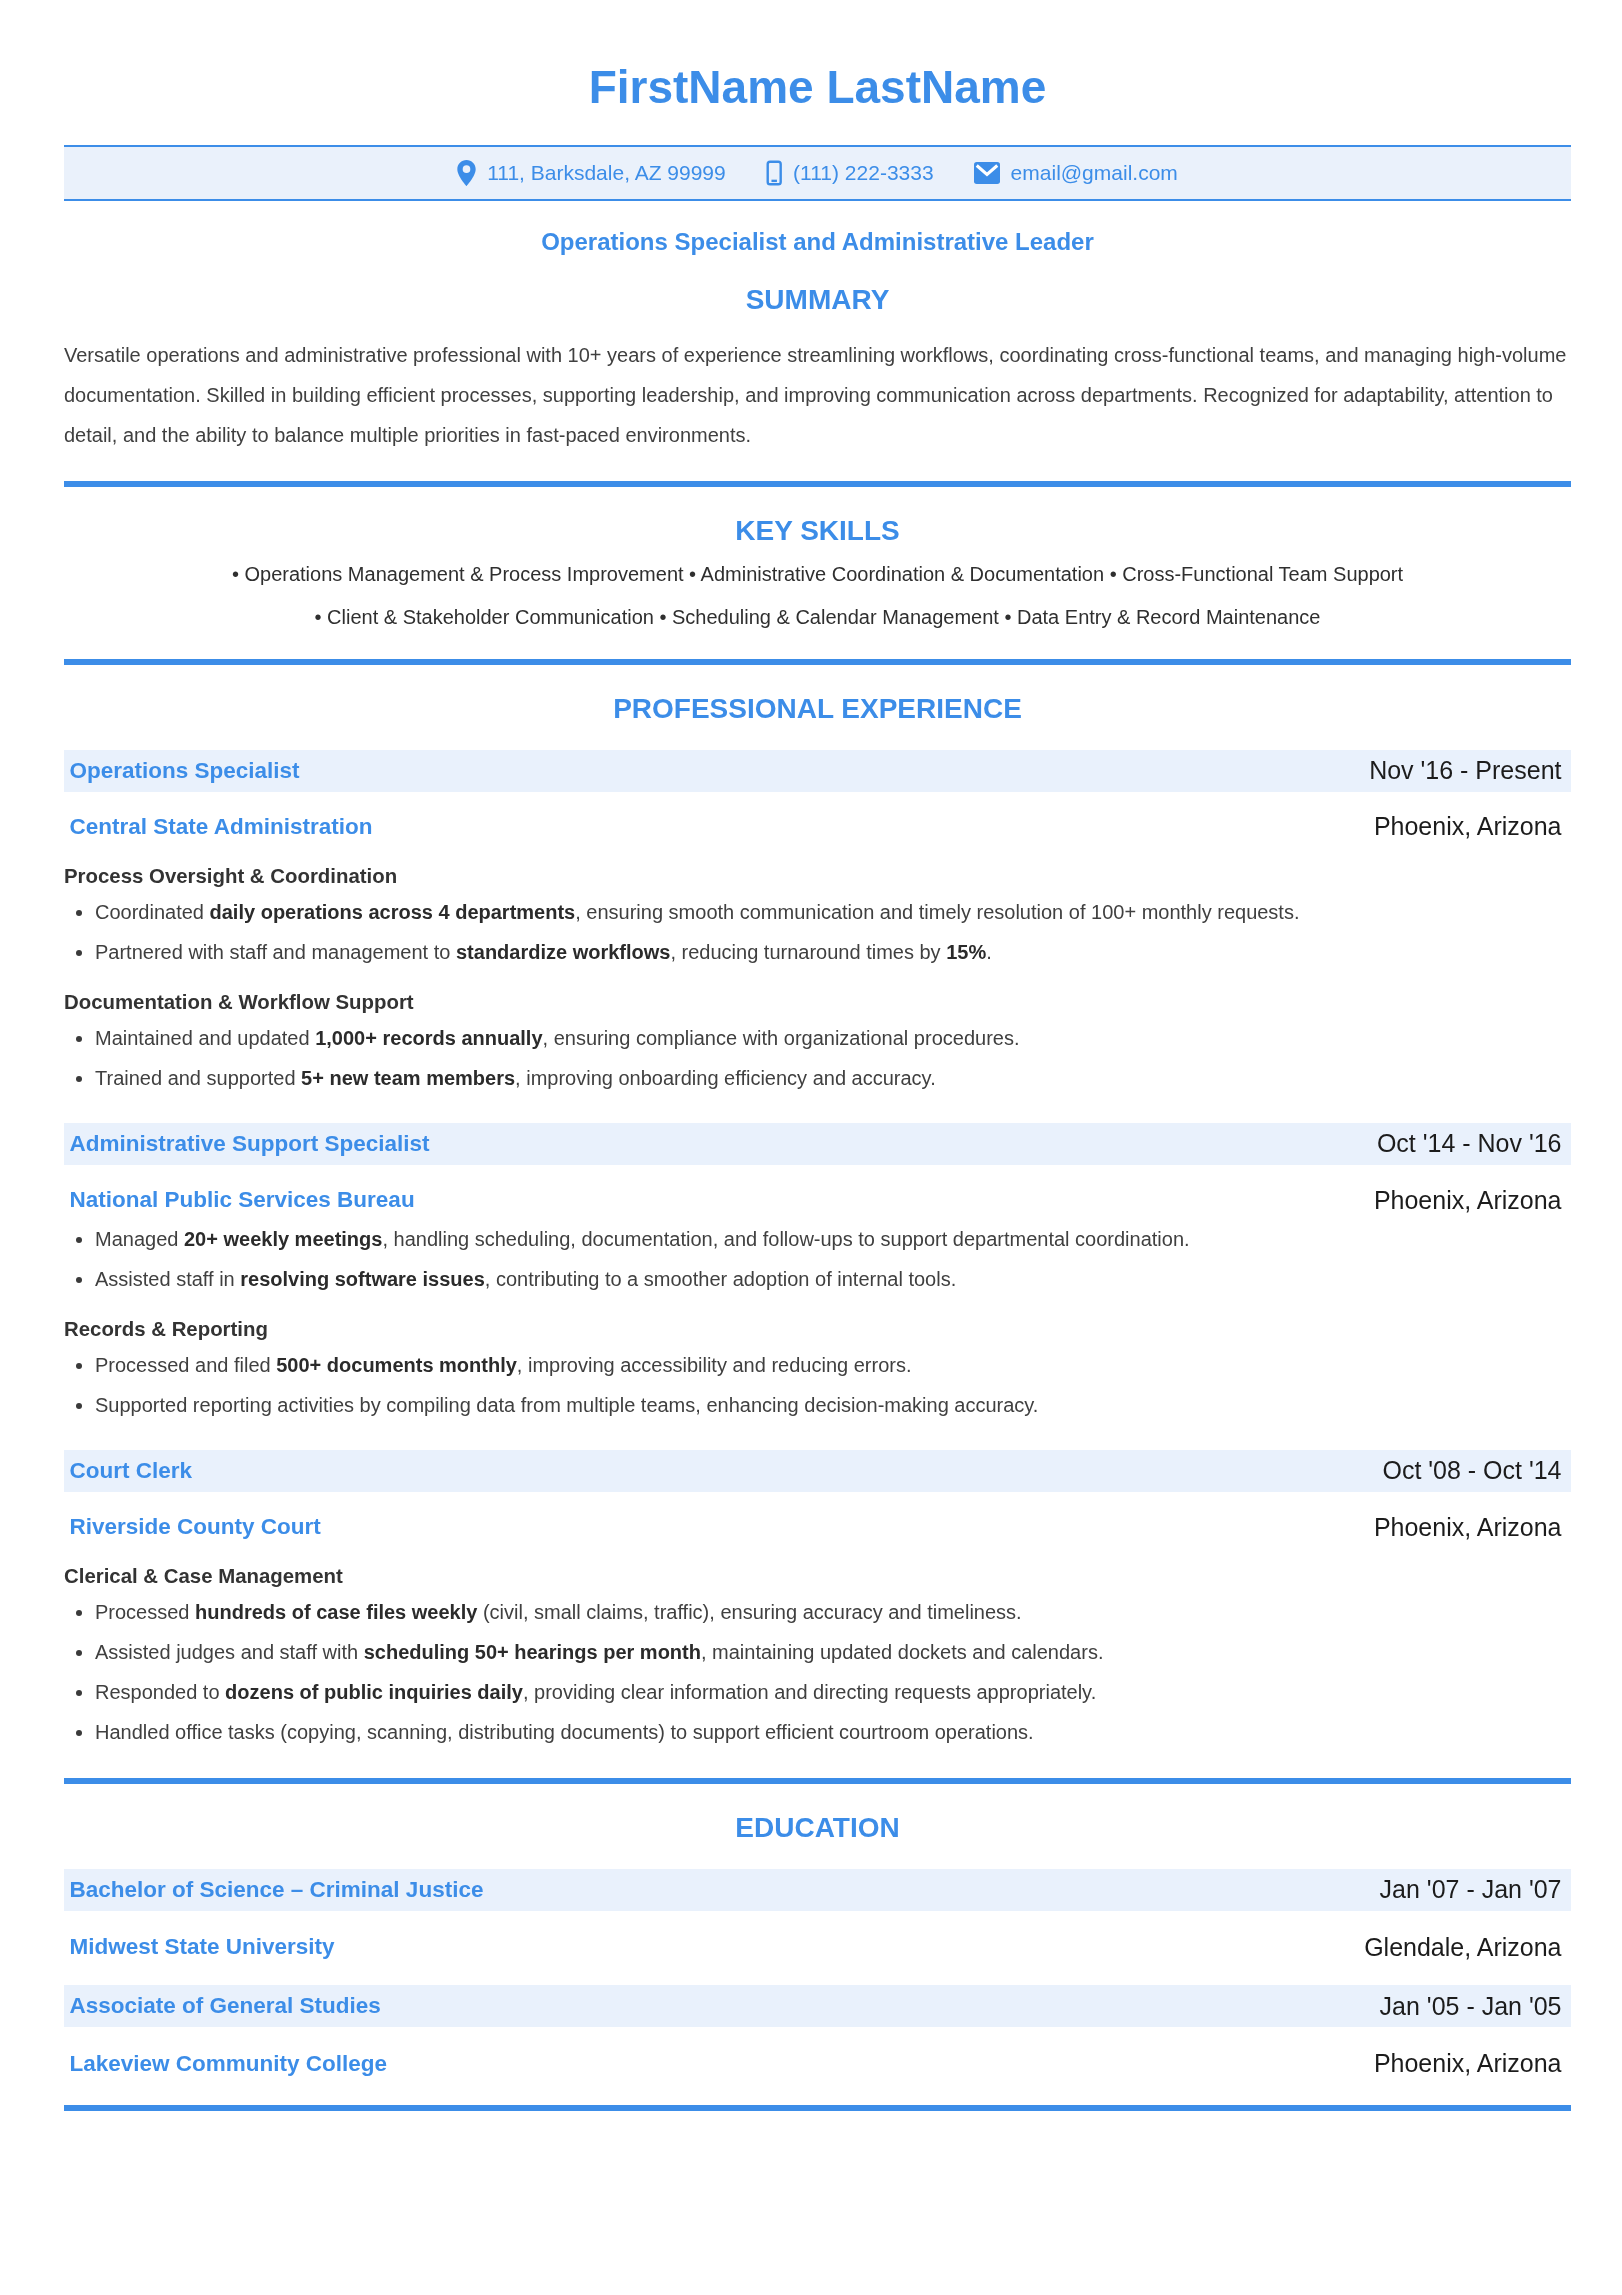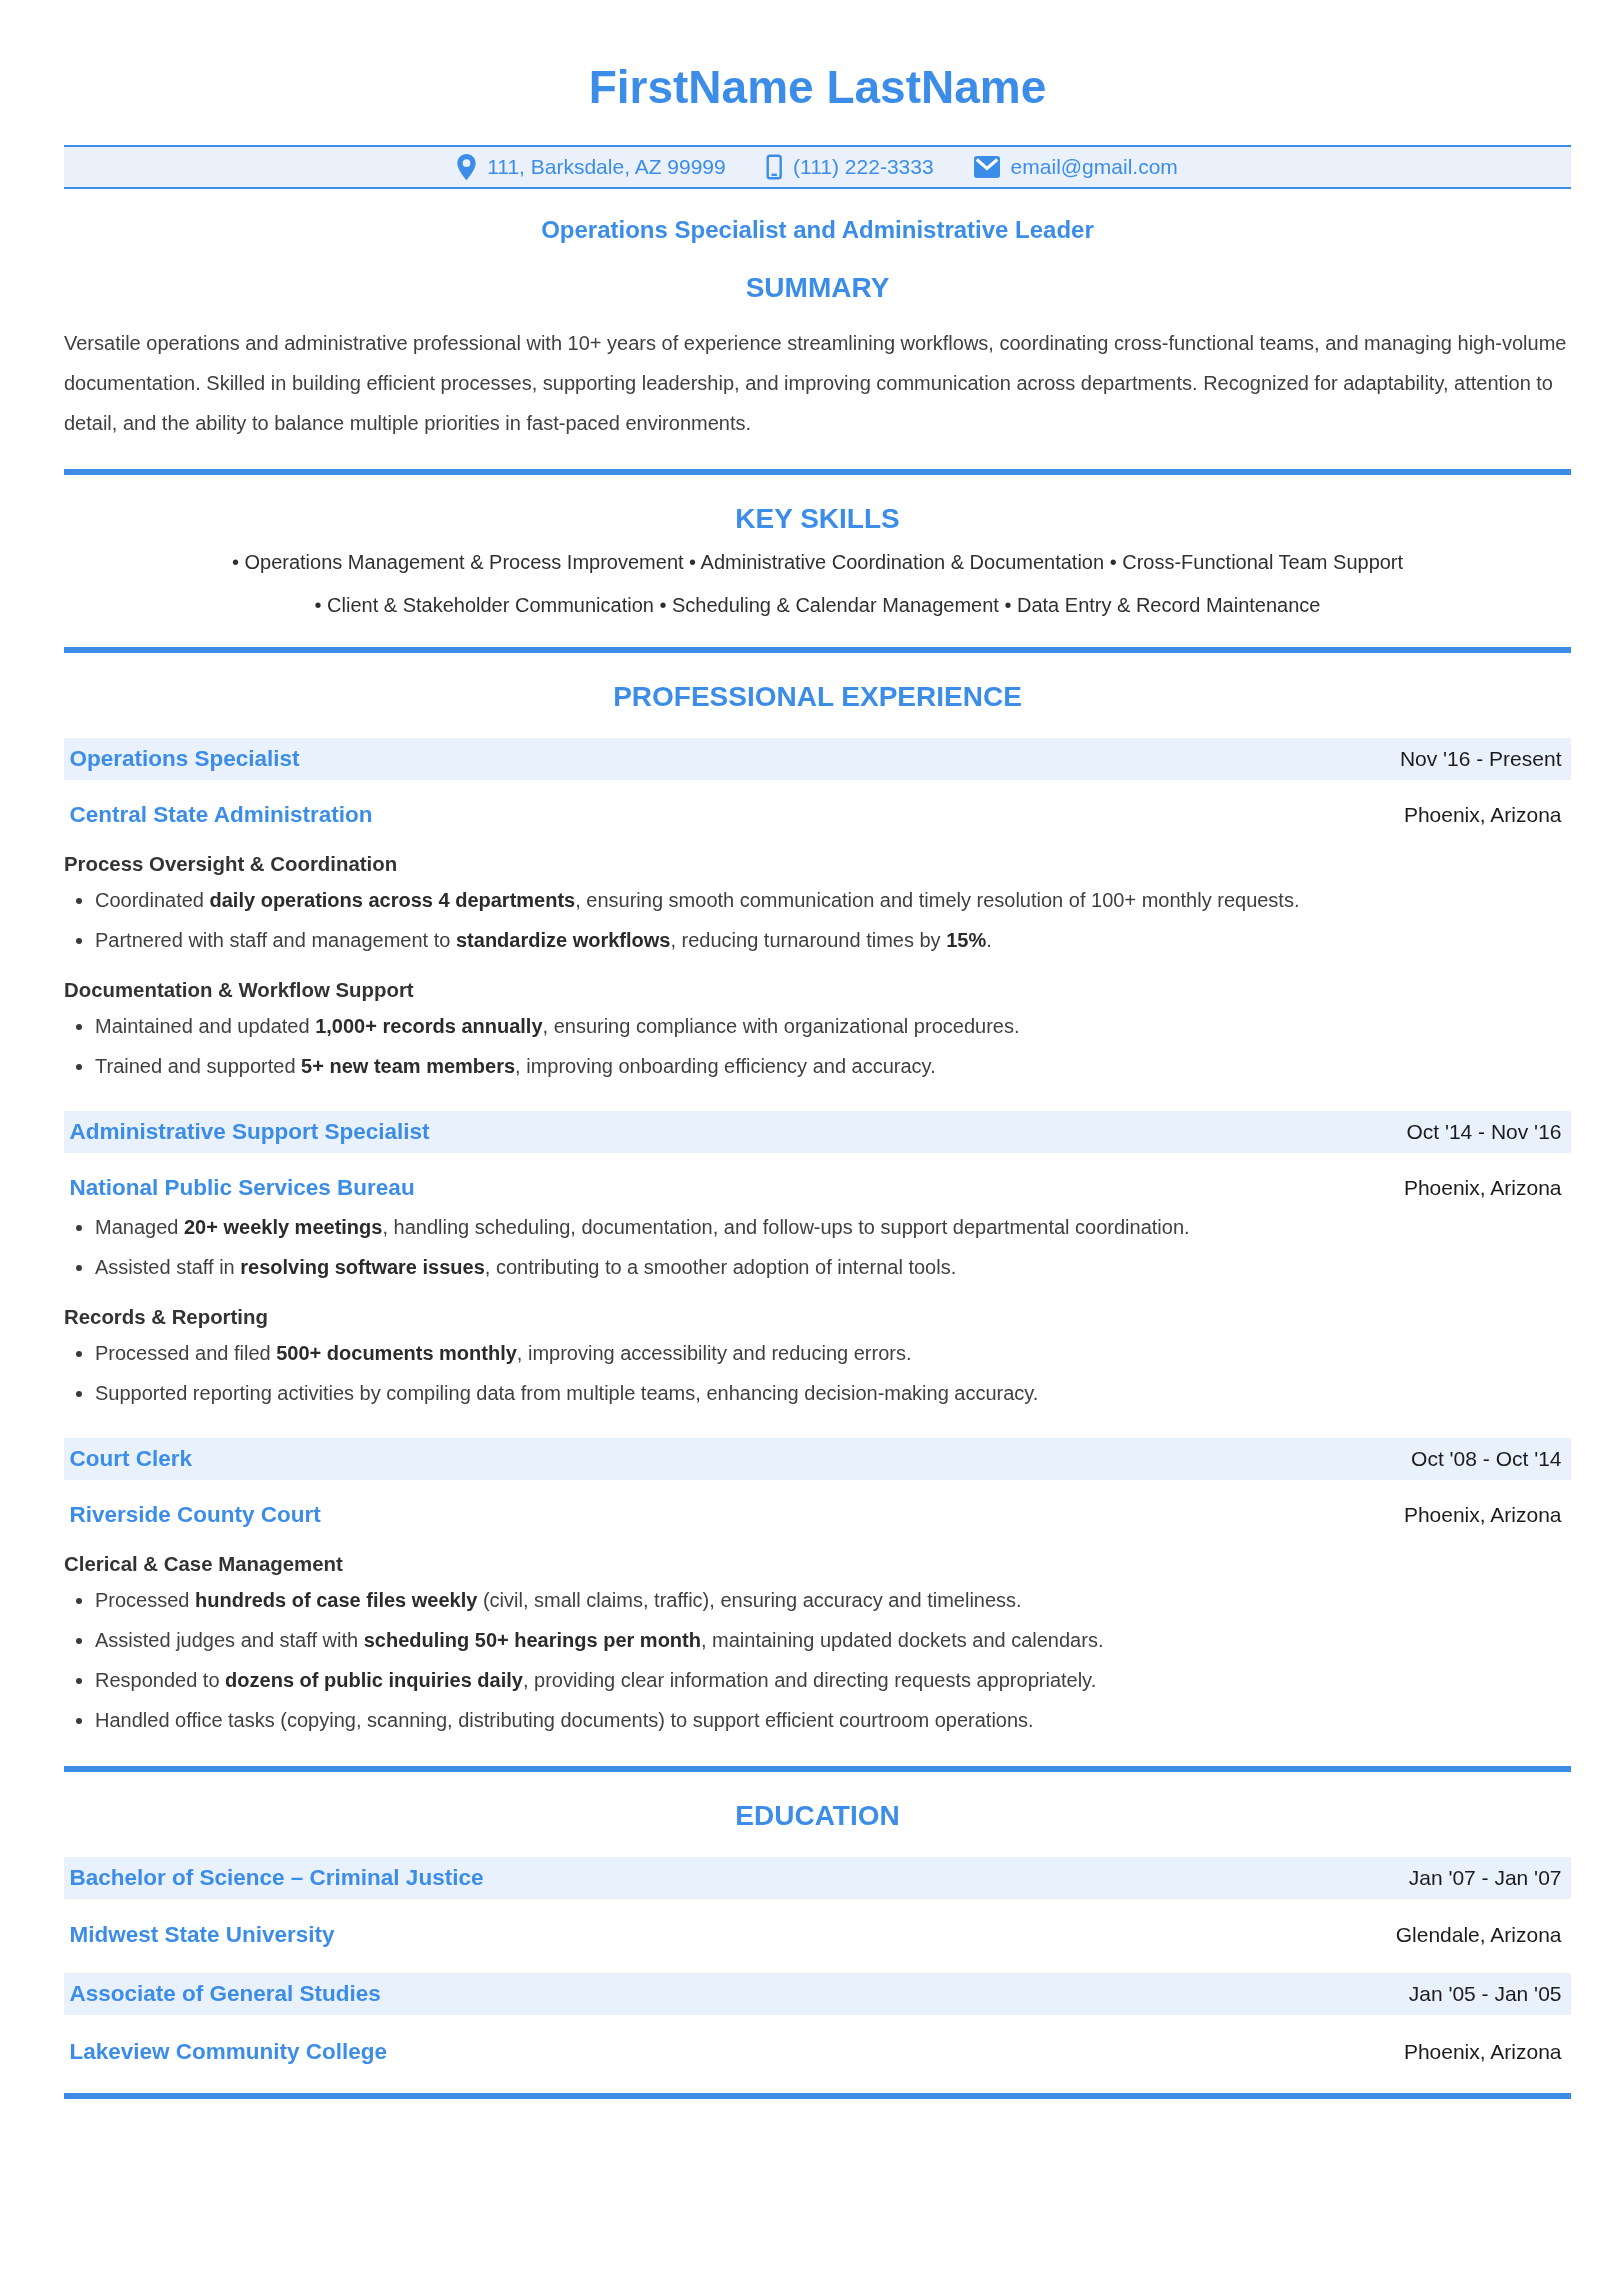--- a/index.html
+++ b/index.html
@@ -28,21 +28,21 @@
     font-size:46px;
     font-weight:bold;
     line-height:1.15;
   }
 
   .contact-bar{
     margin-top:31px;
     background:var(--bar-bg);
     border-top:2.7px solid var(--accent);
     border-bottom:2.7px solid var(--accent);
-    height:44px;
+    height:56px;
     display:flex;
     align-items:center;
     justify-content:center;
     gap:40px;
   }
   .contact-item{
     display:flex;
     align-items:center;
     gap:11px;
     color:var(--accent);
@@ -99,21 +99,21 @@
   }
   .row.highlight{background:var(--row-bg);}
   .row.plain{margin-top:16.4px;height:38px;}
   .role,.company{
     color:var(--accent);
     font-weight:bold;
     font-size:22.5px;
   }
   .dates,.location{
     color:var(--text-dark);
-    font-size:21px;
+    font-size:25px;
   }
 
   .group-heading{
     margin:19px 0 4.1px 0;
     font-size:20.4px;
     font-weight:bold;
     color:#333333;
   }
   ul.bullets{
     margin:0;

